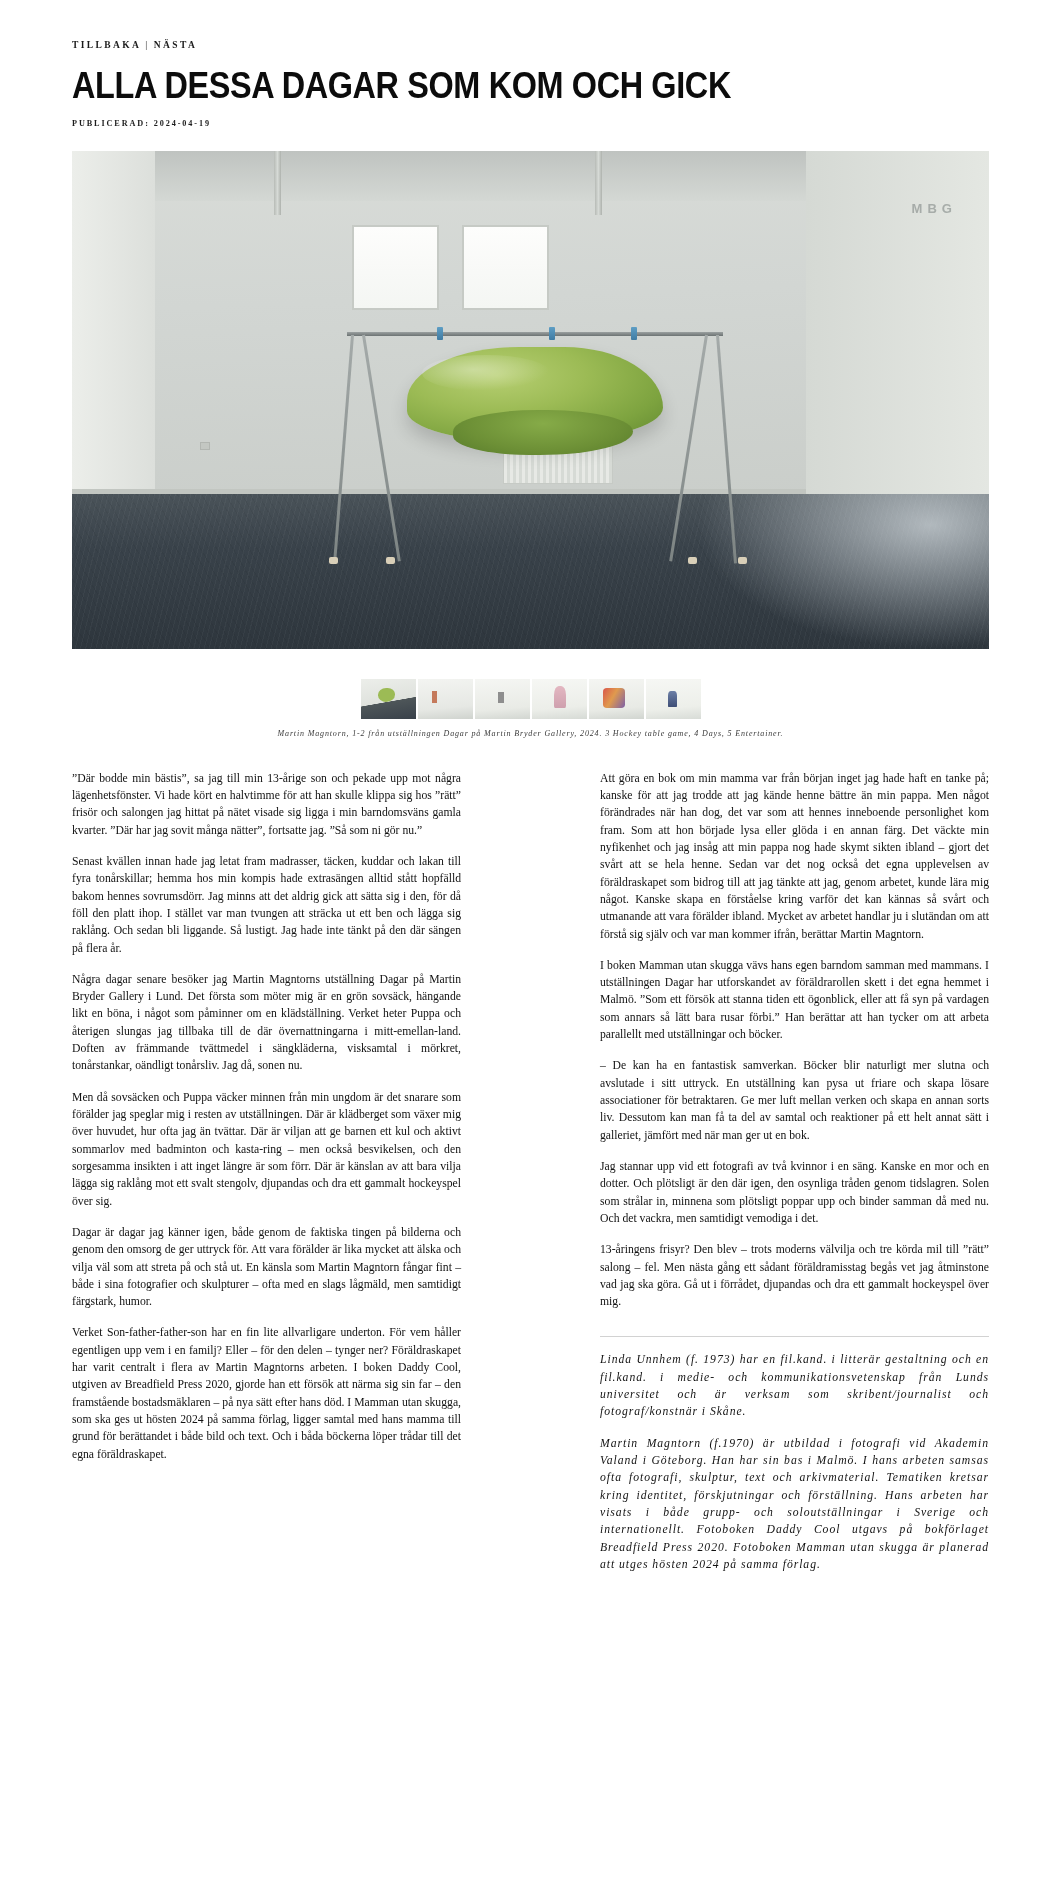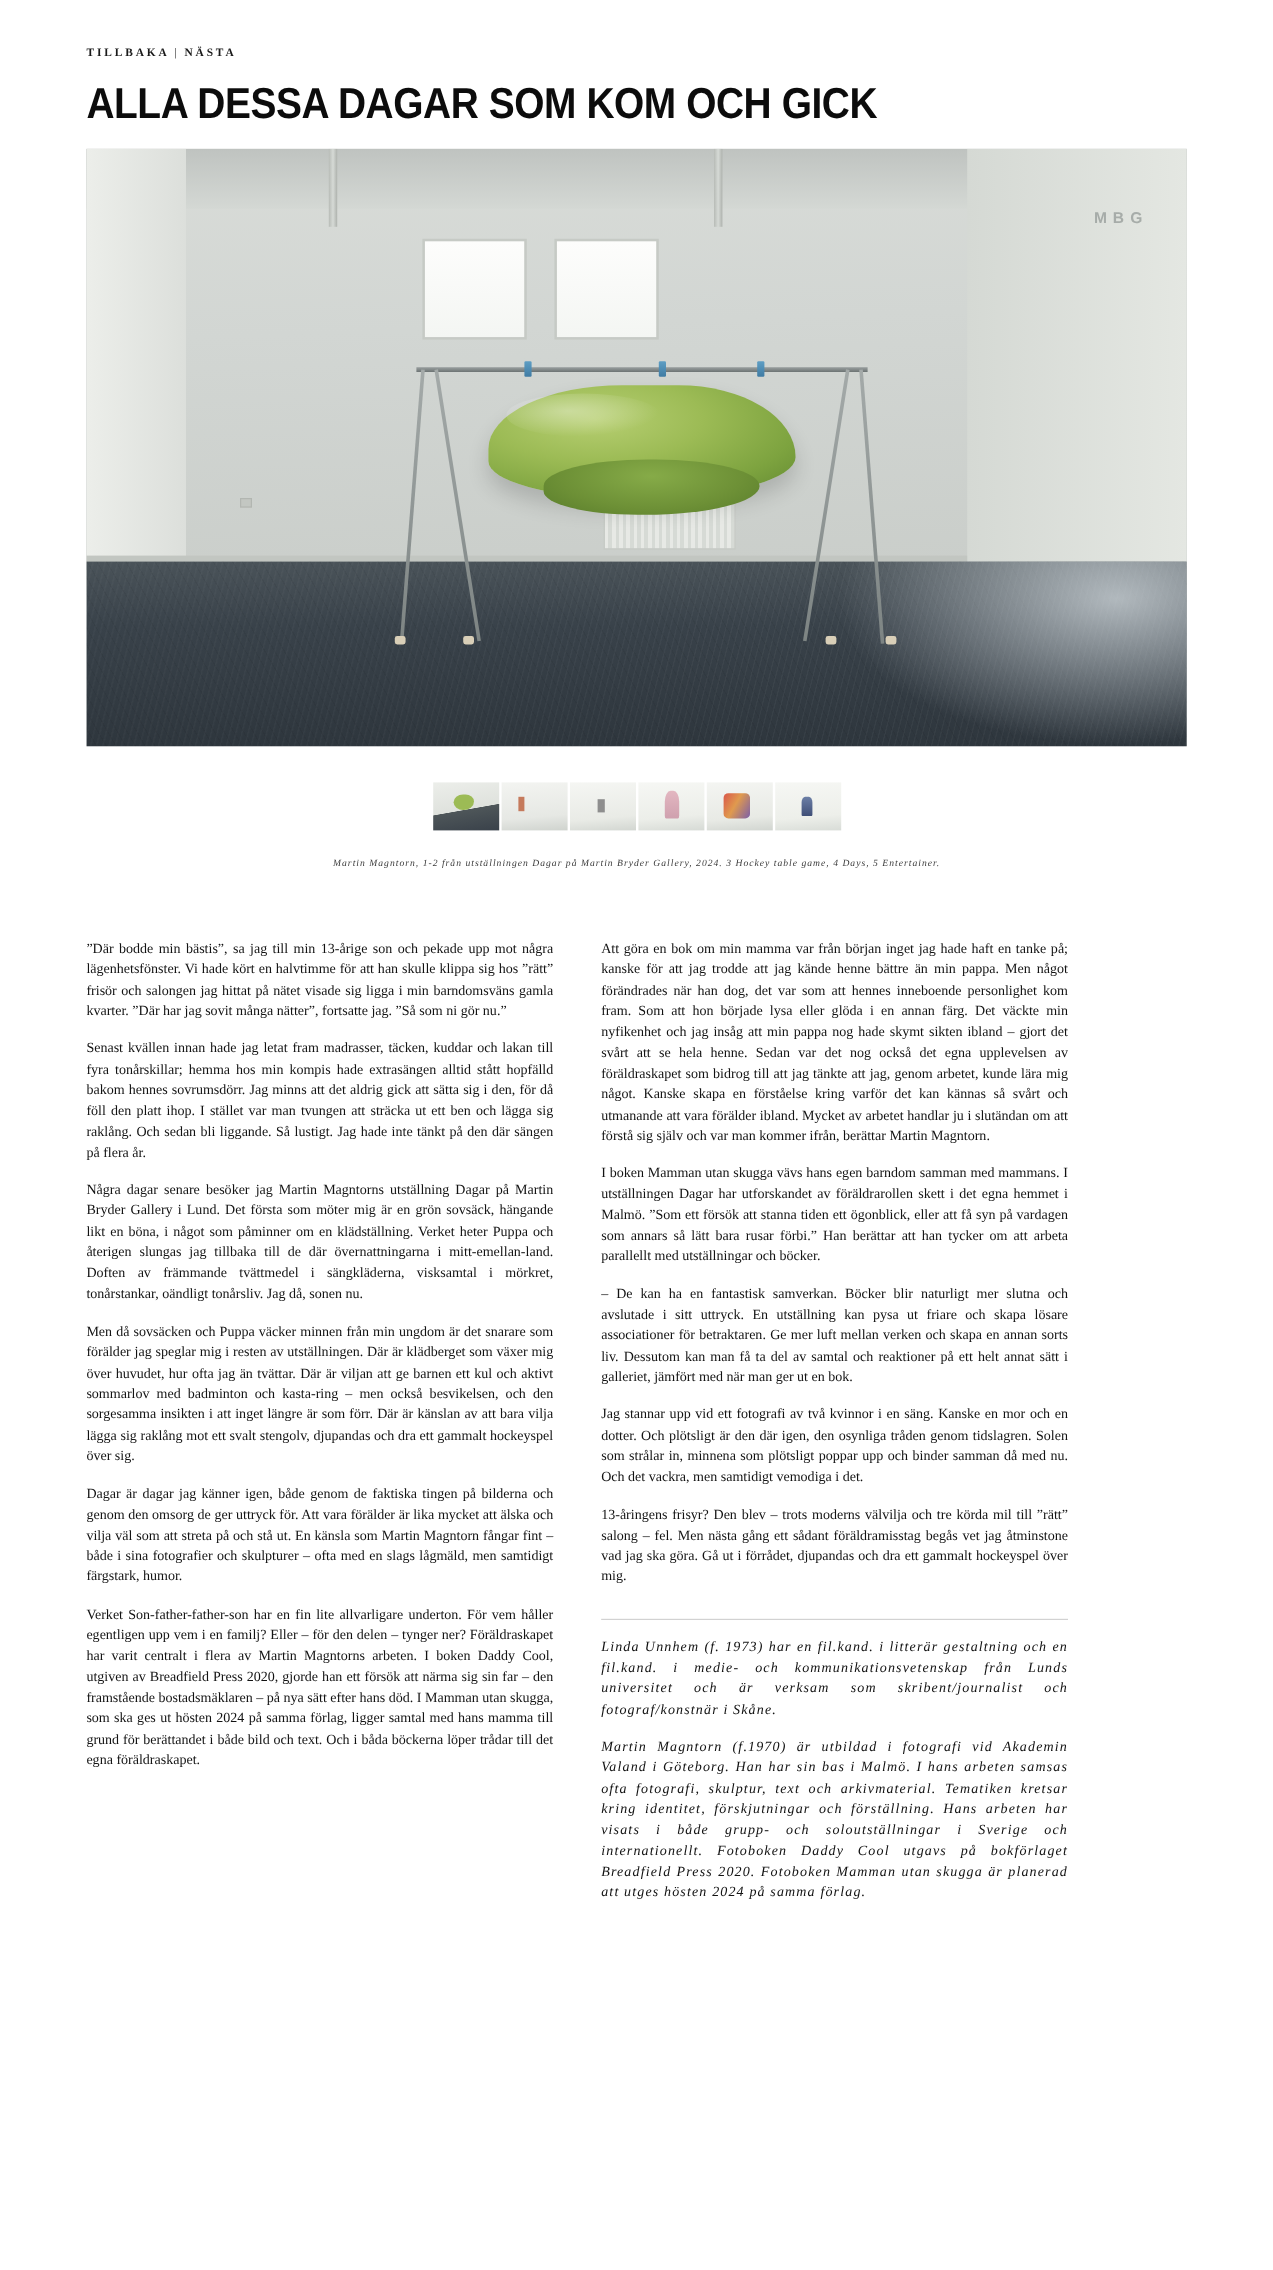--- a/index.html
+++ b/index.html
@@ -187,35 +187,36 @@
               background:linear-gradient(180deg,#e3b7c1,#cfa0ae); border-radius:40% 40% 10% 10%; }
   .t5 { background:linear-gradient(175deg,#f4f5f2 0%,#e8eae5 72%,#d1d5d0 100%); }
   .t5::after{ content:""; position:absolute; left:26%; top:22%; width:40%; height:52%;
               background:linear-gradient(120deg,#d9564a,#e09a4e 45%,#7c5fa8 100%); border-radius:18%; }
   .t6 { background:linear-gradient(175deg,#f6f7f4 0%,#edefea 70%,#d8dcd7 100%); }
   .t6::after{ content:""; position:absolute; left:40%; top:30%; width:18%; height:40%;
               background:linear-gradient(180deg,#6c7fa6,#3f4f77); border-radius:30% 30% 6% 6%; }
 
   
   .caption {
-    margin-top:22px;
+    margin-top:9px;
     text-align:center;
     font-size:8px;
     font-style:italic;
     letter-spacing:0.85px;
     color:#3a3a3a;
     line-height:1.5;
   }
 
   
   .columns {
     display:flex;
     gap:40px;
-    margin-top:56px;
+    margin-top:30px;
     padding-bottom:60px;
+    justify-content:space-between;
   }
   .col { width:389px; }
   .col p {
     margin:0 0 14px 0;
     font-size:11.7px;
     line-height:1.48;
     text-align:justify;
     color:#121212;
     hyphens:auto;
   }
@@ -236,20 +237,21 @@
 
 <div class="page">
 
   <div class="nav">
     <a href="#">TILLBAKA</a><span class="sep">|</span><a href="#">NÄSTA</a>
   </div>
 
   <h1 class="headline">ALLA DESSA DAGAR SOM KOM OCH GICK</h1>
 
   <div class="byline">
+    <div>PUBLICERAD: 2024-04-19</div>
   </div>
 
   <div class="hero-wrap">
     <div class="hero">
       <div class="h-wall-back"></div>
       <div class="h-ceiling"></div>
       <div class="h-pipe" style="left:22%"></div>
       <div class="h-pipe" style="left:57%"></div>
       <div class="h-wall-left"></div>
       <div class="h-wall-right"></div>

